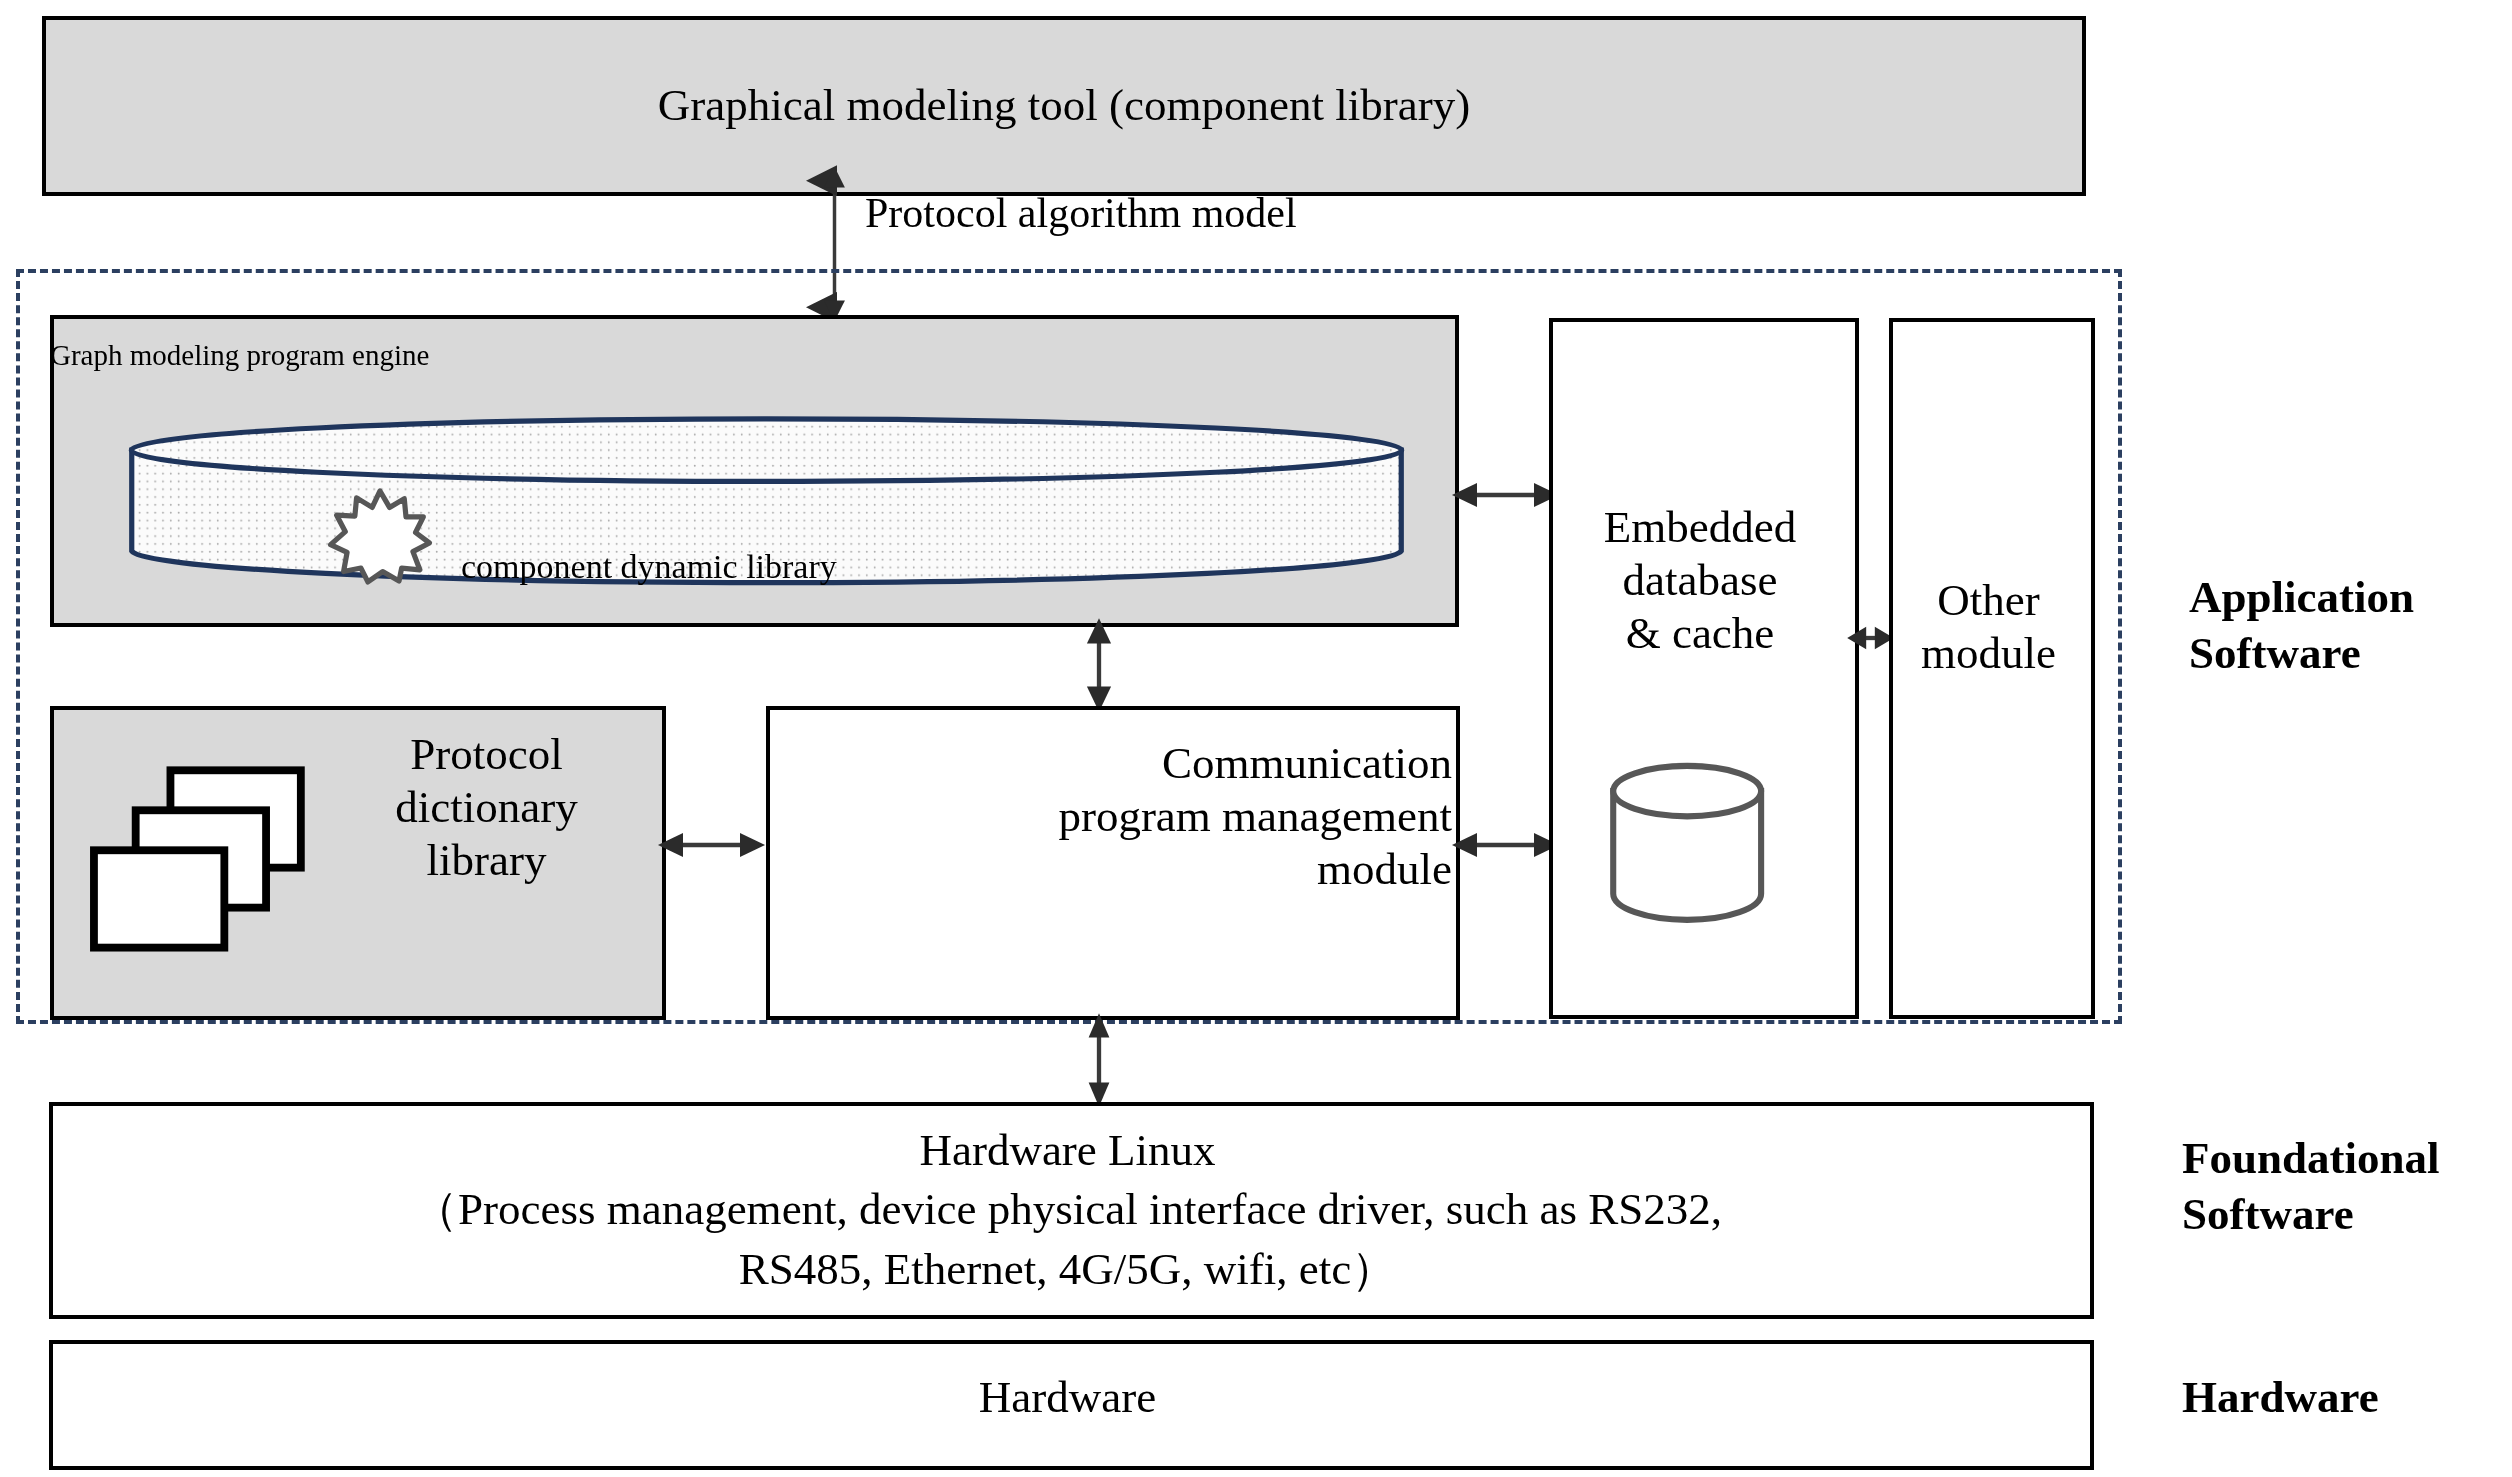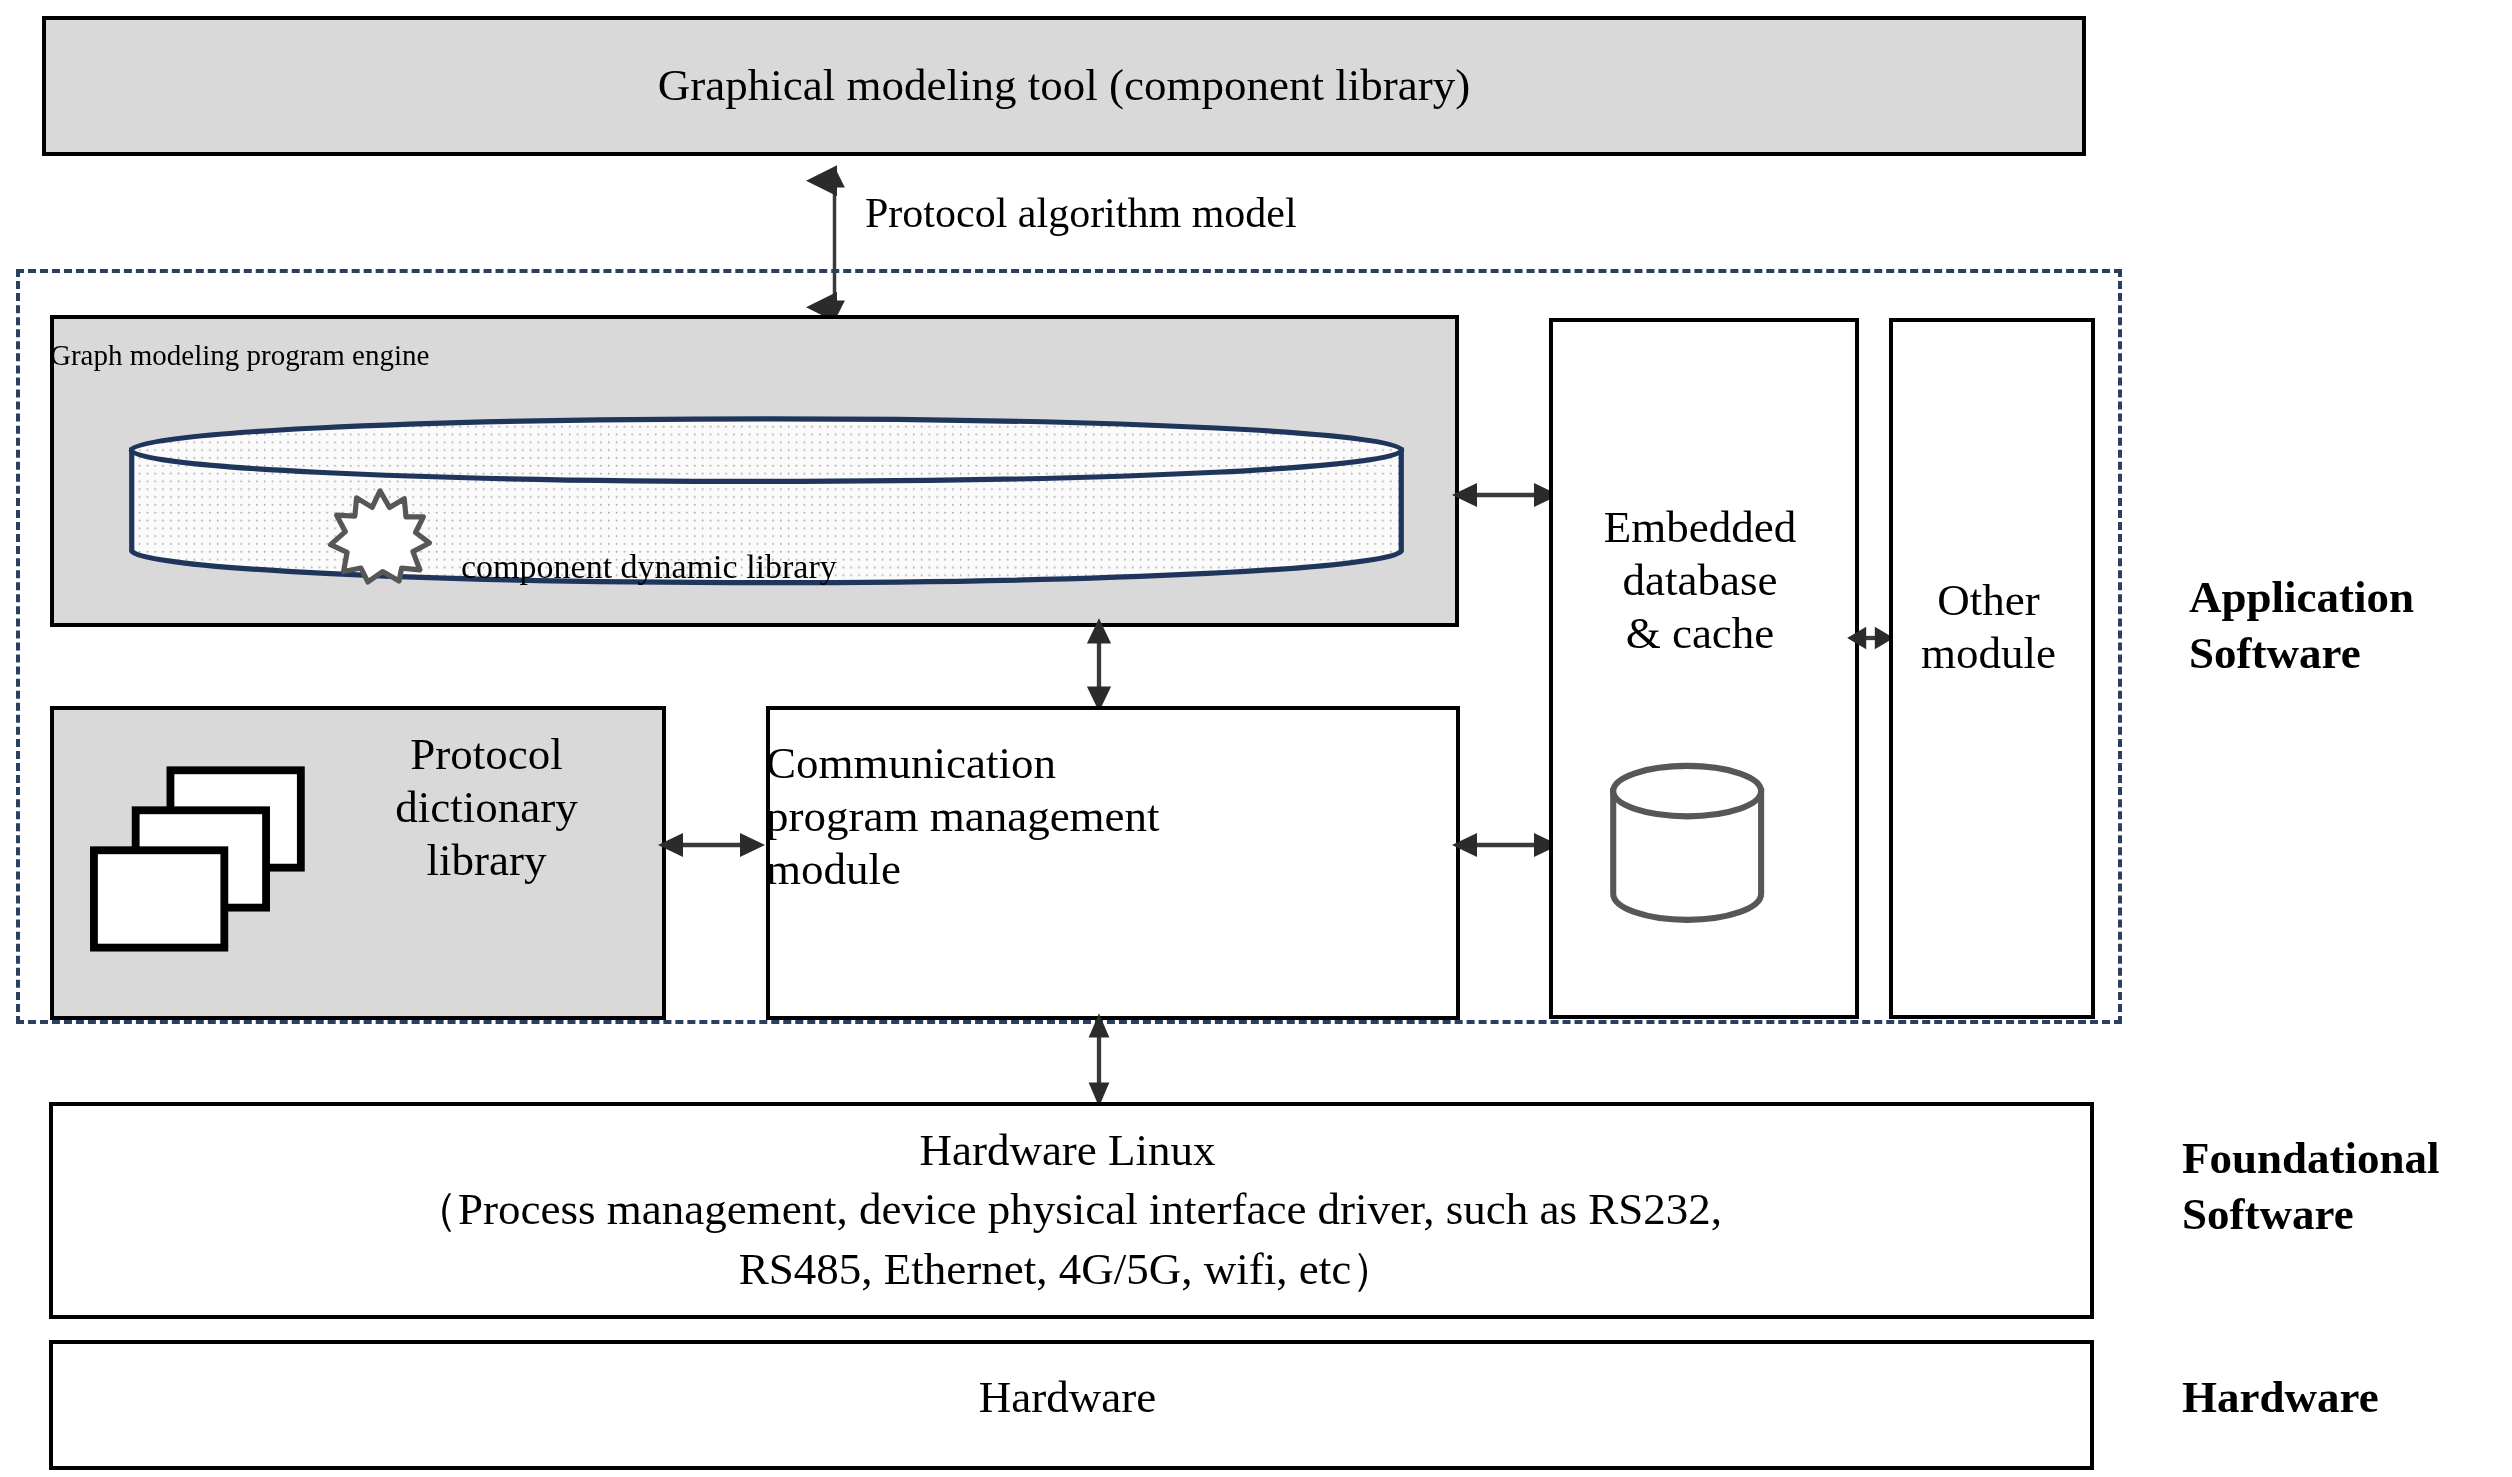--- a/index.html
+++ b/index.html
@@ -11,21 +11,21 @@
   .gray{border:4.3px solid #000;background:#d9d9d9;}
   .dashzone{border:4.3px dashed #2b3f60;background:transparent;}
   .ttl{line-height:1.18;}
   .ital{}
   .bold{font-weight:bold;margin-left:44px;}
   svg{display:block;overflow:visible;}
 </style>
 </head>
 <body>
 
-<div class="abs box gray ttl" style="left:42px;top:15.6px;width:2044px;height:140px;font-size:45px;">
+<div class="abs box gray ttl" style="left:42px;top:15.6px;width:2044px;height:180px;font-size:45px;">
   <span>Graphical modeling tool (component library)</span>
 </div>
 
 <svg class="abs" style="left:817px;top:165px;width:35px;height:158px;" viewBox="0 0 40 182" width="35" height="158">
   <defs>
     <marker id="ahU" markerWidth="9" markerHeight="9" refX="4.5" refY="8.2" orient="auto">
       <path d="M4.5 0 L9 9 L0 9 Z" fill="#2b2b2b"></path>
     </marker>
     <marker id="ahD" markerWidth="9" markerHeight="9" refX="4.5" refY="0.8" orient="auto">
       <path d="M4.5 9 L0 0 L9 0 Z" fill="#2b2b2b"></path>
@@ -78,21 +78,21 @@
 dictionary
 library</div>
 
 <svg class="abs" style="left:657px;top:826px;width:109px;height:38px;" viewBox="0 0 126 44" width="109" height="38">
   <line x1="16" y1="22" x2="110" y2="22" stroke="#3a3a3a" stroke-width="5"></line>
   <path d="M1 22 L30 8 L30 36 Z" fill="#2b2b2b"></path>
   <path d="M125 22 L96 8 L96 36 Z" fill="#2b2b2b"></path>
 </svg>
 
 <div class="abs solid" style="left:766px;top:706px;width:686px;height:306px;"></div>
-<div class="abs ttl" style="left:766px;top:737px;width:686px;text-align:left;font-size:45px;white-space:pre-line;">Communication
+<div class="abs ttl" style="left:766px;top:737px;width:686px;text-align:right;font-size:45px;white-space:pre-line;">Communication
 program management
 module</div>
 
 <svg class="abs" style="left:1451px;top:826px;width:109px;height:38px;" viewBox="0 0 126 44" width="109" height="38">
   <line x1="16" y1="22" x2="110" y2="22" stroke="#3a3a3a" stroke-width="5"></line>
   <path d="M1 22 L30 8 L30 36 Z" fill="#2b2b2b"></path>
   <path d="M125 22 L96 8 L96 36 Z" fill="#2b2b2b"></path>
 </svg>
 
 <svg class="abs" style="left:1451px;top:476px;width:109px;height:38px;" viewBox="0 0 126 44" width="109" height="38">

